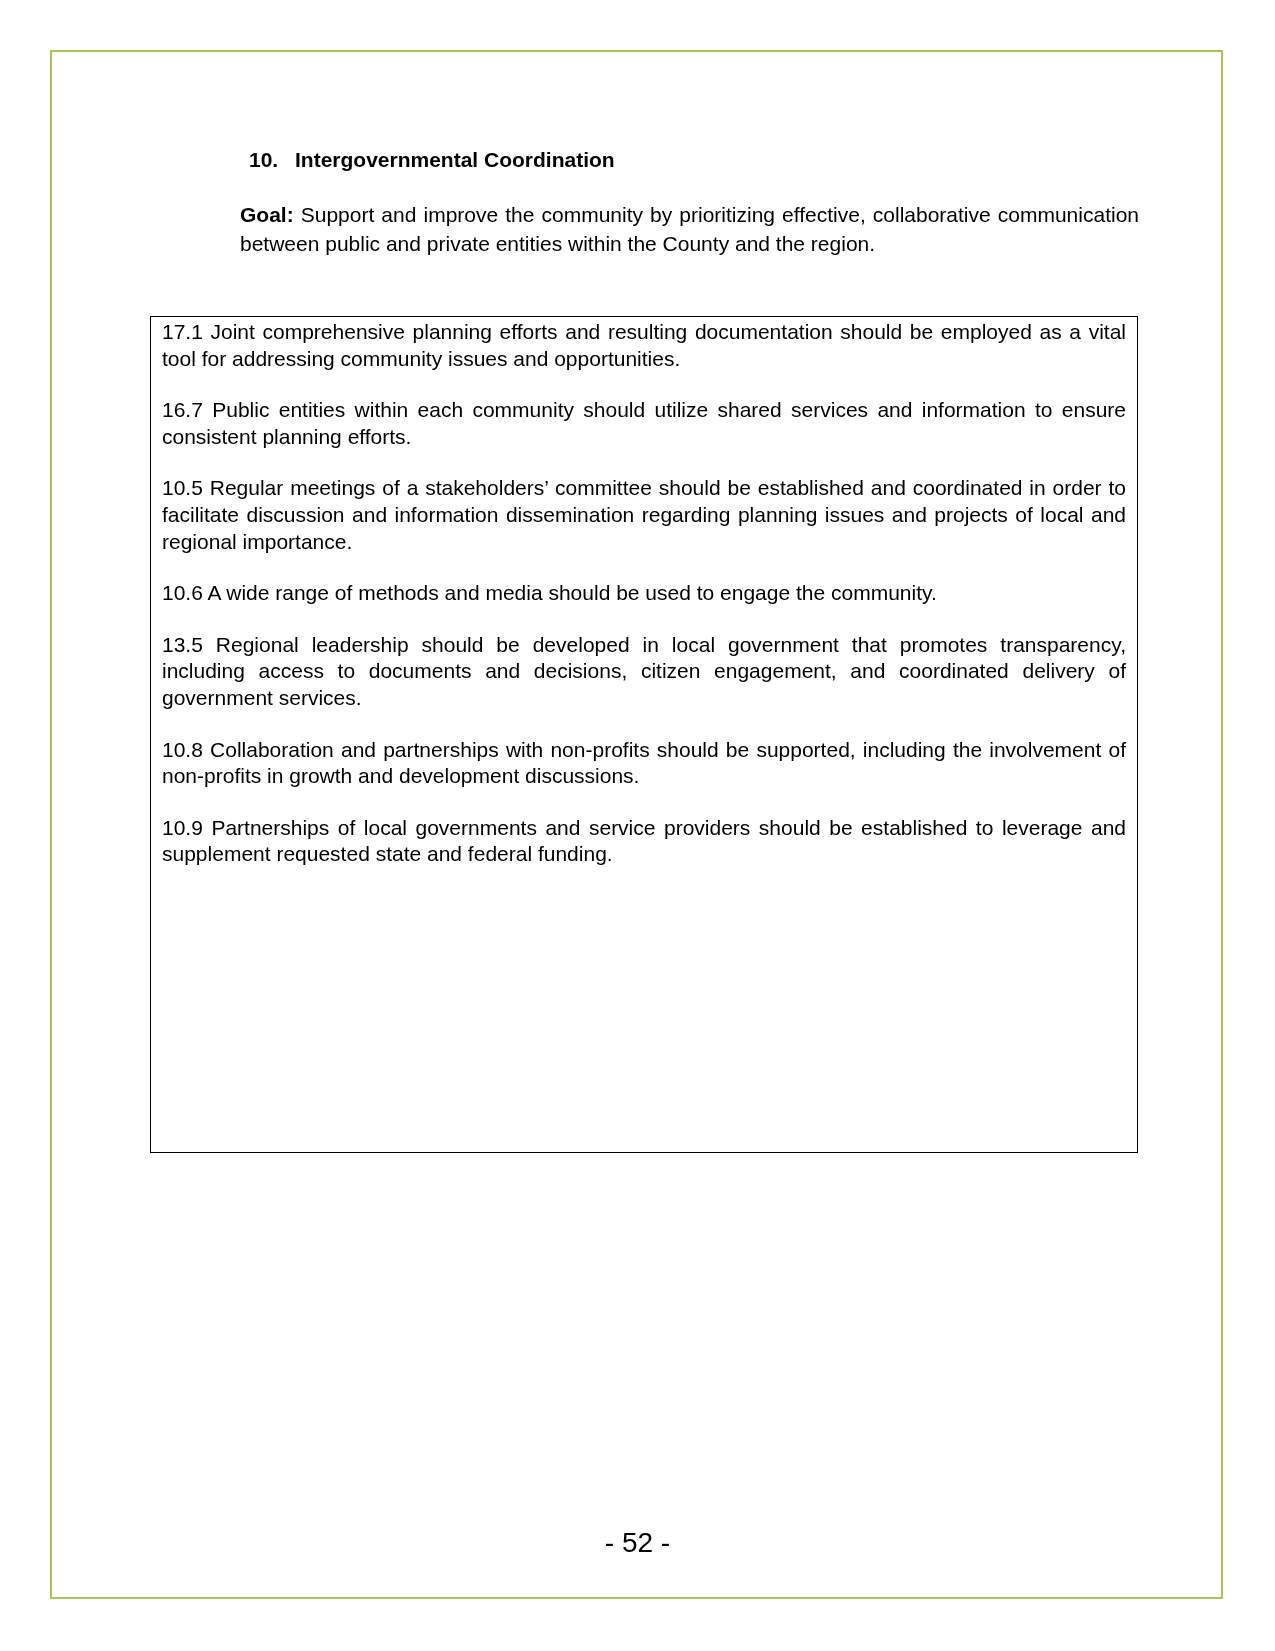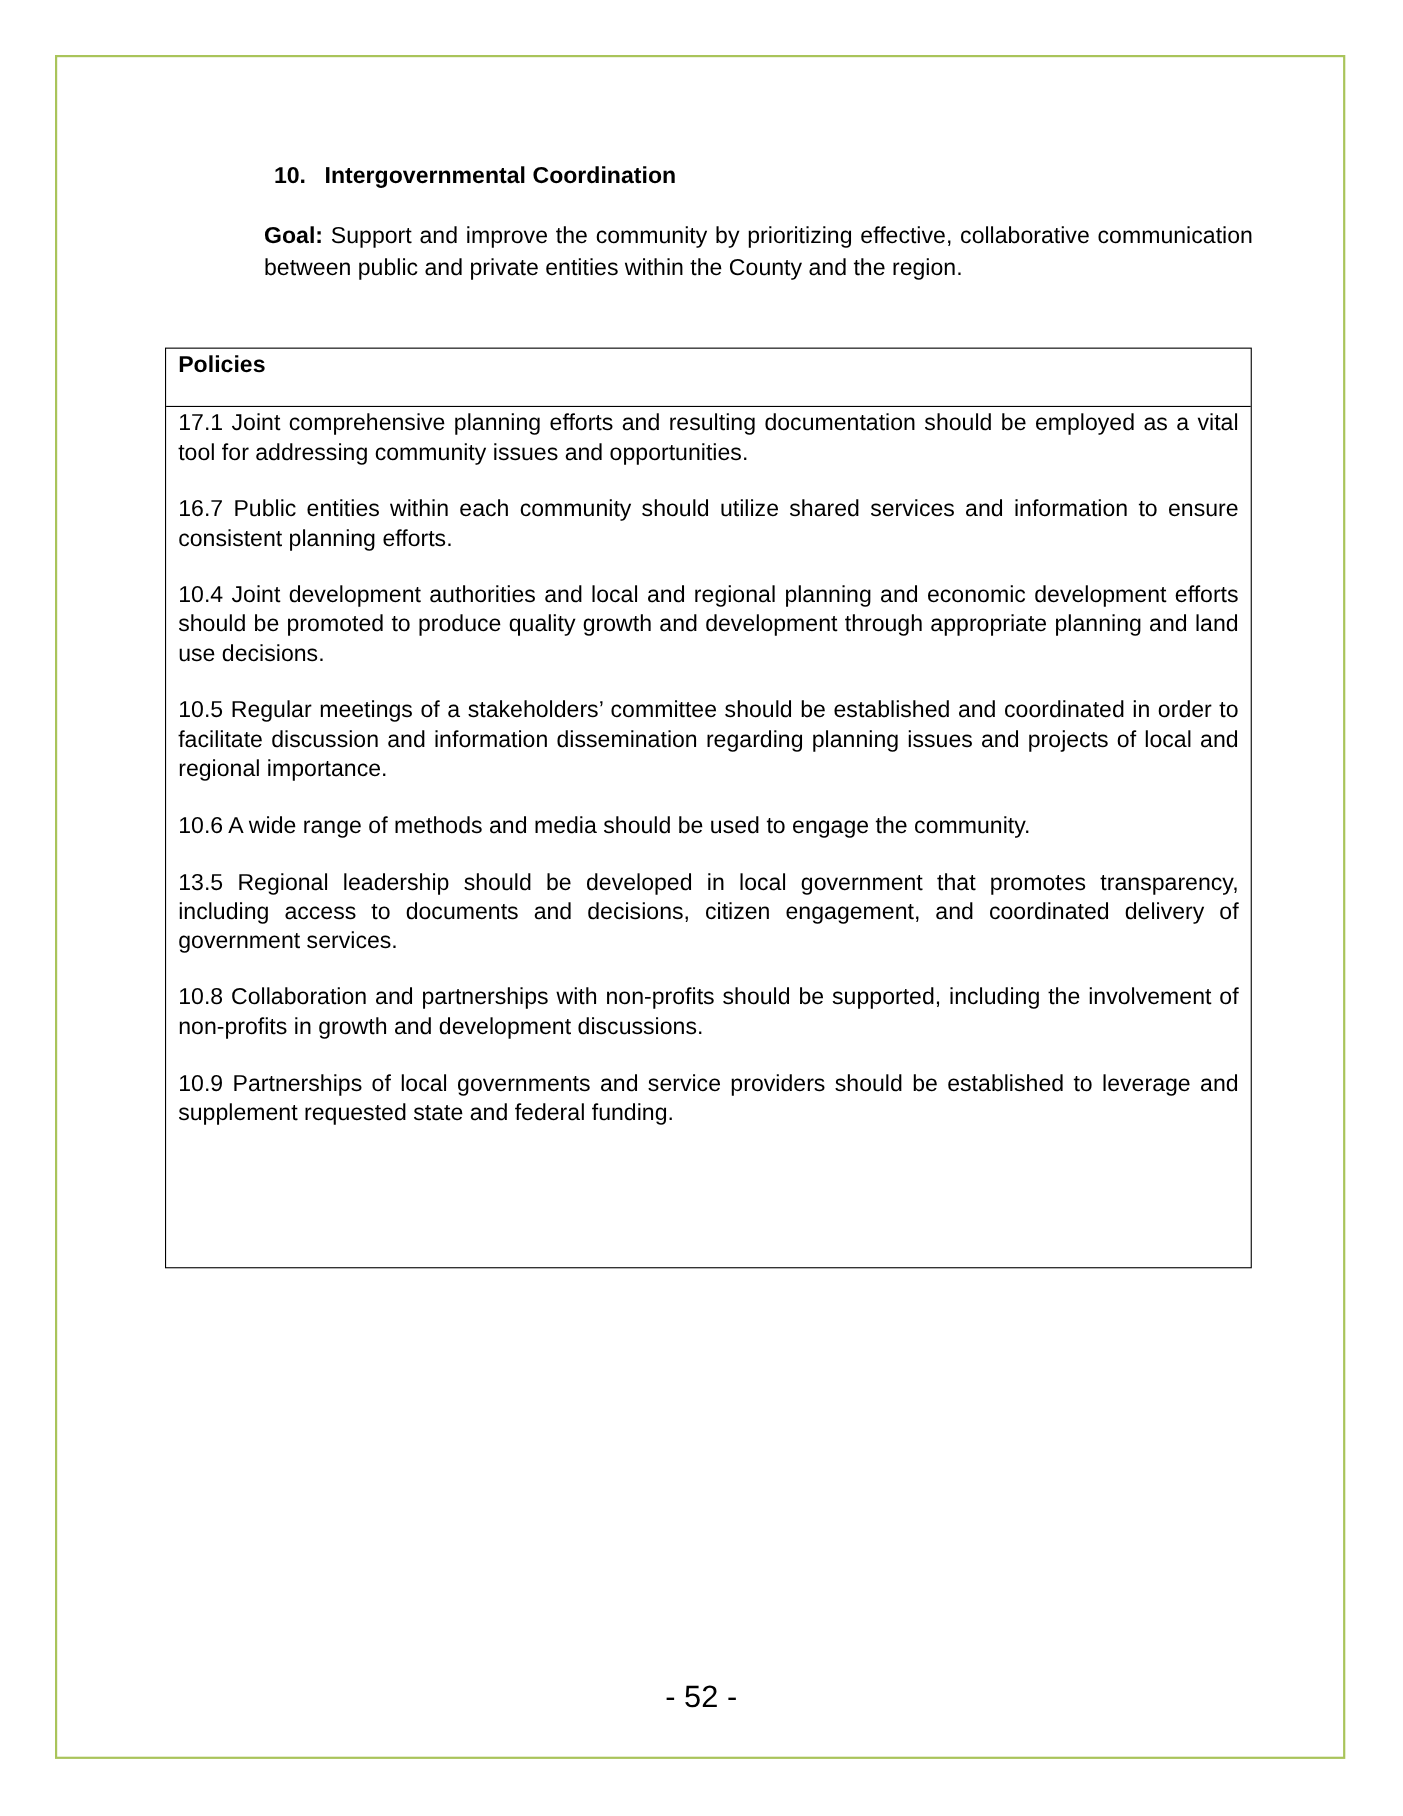--- a/index.html
+++ b/index.html
@@ -29,25 +29,23 @@
 <div class="heading">
   <span class="num">10.</span><span>Intergovernmental Coordination</span>
 </div>
 
 <div class="goal">
   <b>Goal:</b>
   <span>Support and improve the community by prioritizing effective, collaborative communication between public and private entities within the County and the region.</span>
 </div>
 
 <div class="policy-table">
-  <div class="table-header">Policies</div>
   <div class="table-body">
     <p class="policy">17.1 Joint comprehensive planning efforts and resulting documentation should be employed as a vital tool for addressing community issues and opportunities.</p>
     <p class="policy">16.7 Public entities within each community should utilize shared services and information to ensure consistent planning efforts.</p>
-    <p class="policy">10.4 Joint development authorities and local and regional planning and economic development efforts should be promoted to produce quality growth and development through appropriate planning and land use decisions.</p>
     <p class="policy">10.5 Regular meetings of a stakeholders’ committee should be established and coordinated in order to facilitate discussion and information dissemination regarding planning issues and projects of local and regional importance.</p>
     <p class="policy">10.6 A wide range of methods and media should be used to engage the community.</p>
     <p class="policy">13.5 Regional leadership should be developed in local government that promotes transparency, including access to documents and decisions, citizen engagement, and coordinated delivery of government services.</p>
     <p class="policy">10.8 Collaboration and partnerships with non-profits should be supported, including the involvement of non-profits in growth and development discussions.</p>
     <p class="policy">10.9 Partnerships of local governments and service providers should be established to leverage and supplement requested state and federal funding.</p>
   </div>
 </div>
 
 <div class="page-number">- 52 -</div>
 

